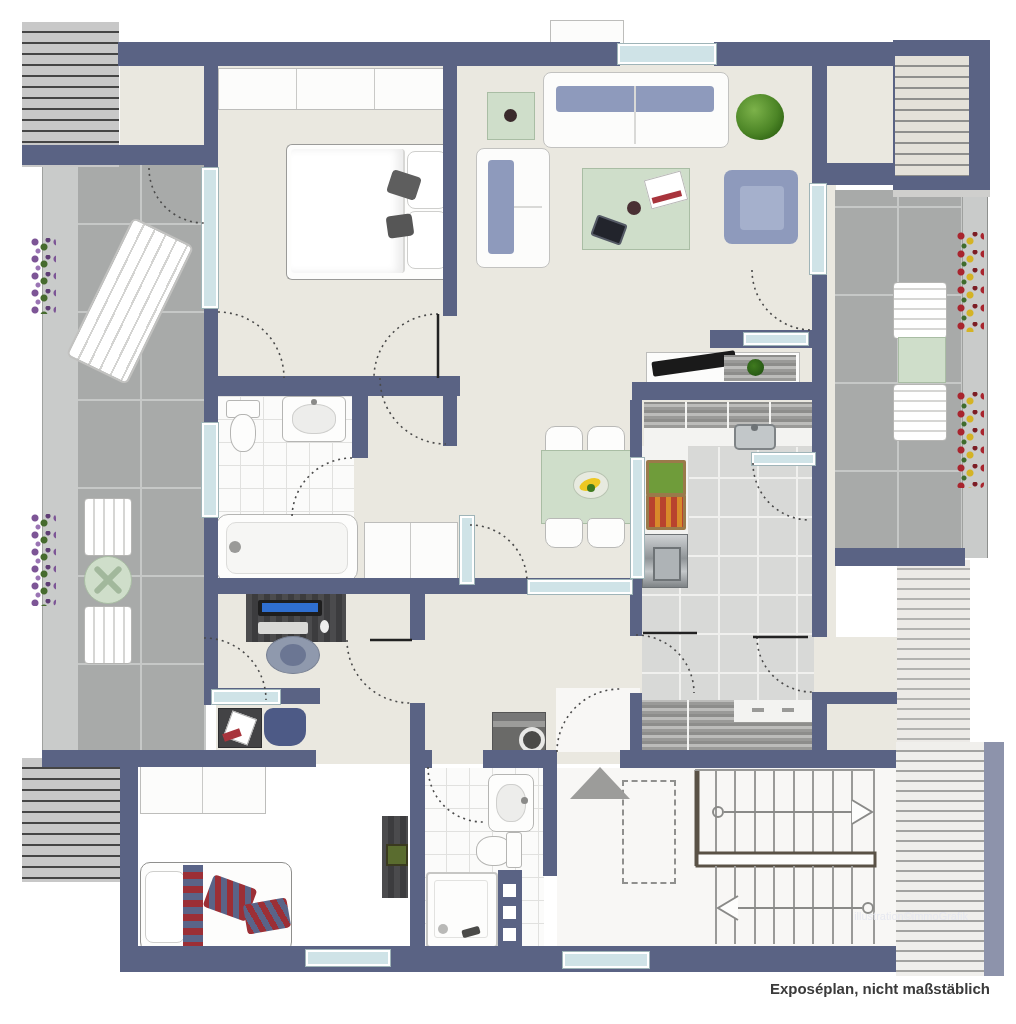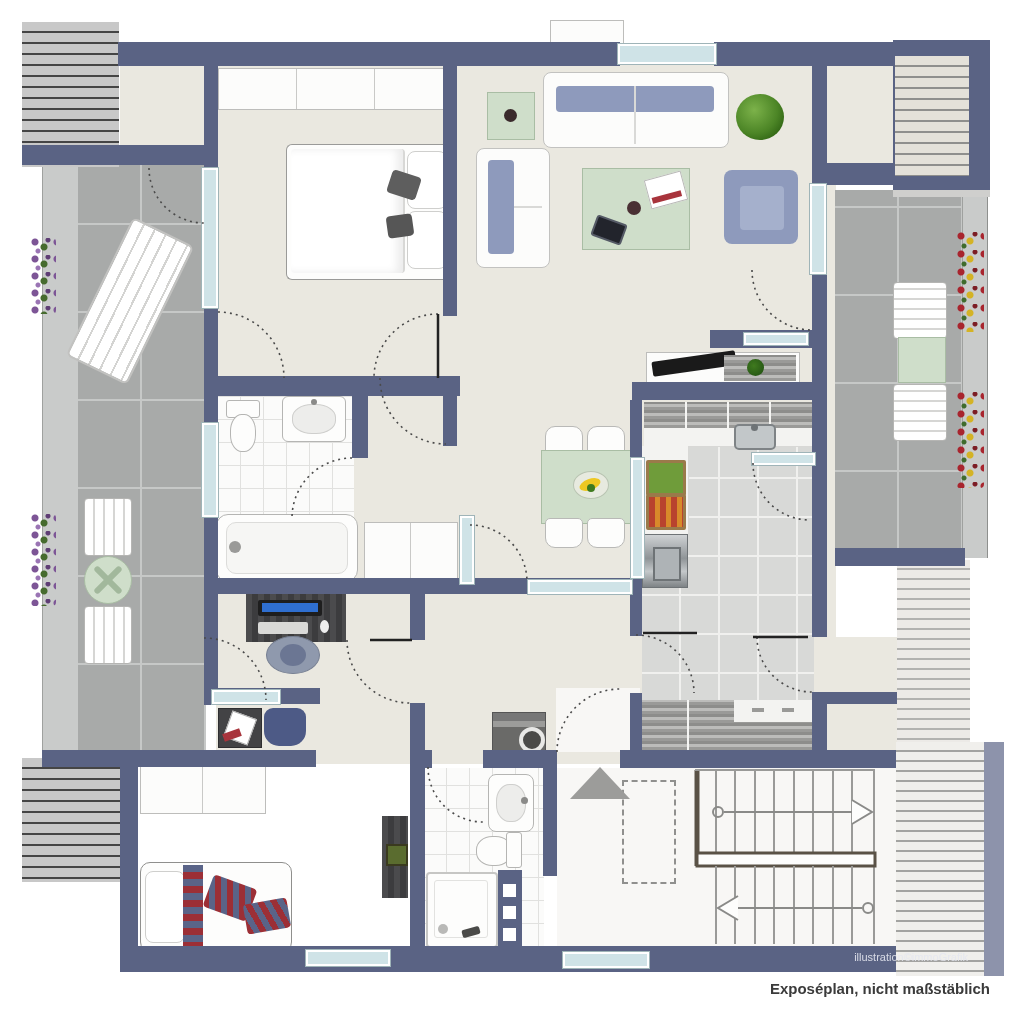--- a/index.html
+++ b/index.html
@@ -341,16 +341,16 @@
       </g>
       <g stroke="#8a8a88" stroke-width="2" fill="none">
         <circle cx="868" cy="908" r="5"></circle>
         <line x1="862" y1="908" x2="736" y2="908"></line>
         <polyline points="738,896 718,908 738,920" fill="#fdfdfc"></polyline>
       </g>
     </g>
     <polygon points="570,799 630,799 600,767" fill="#9c9c9a"></polygon>
   </svg>
 
-  <div class="watermark" style="right:48px;top:951px">illustration©immoGrafik</div>
+  <div class="watermark" style="right:48px;top:910px">illustration©immoGrafik</div>
   <div class="caption" style="right:26px;top:980px">Exposéplan, nicht maßstäblich</div>
 
 </div>
 
 </body></html>

